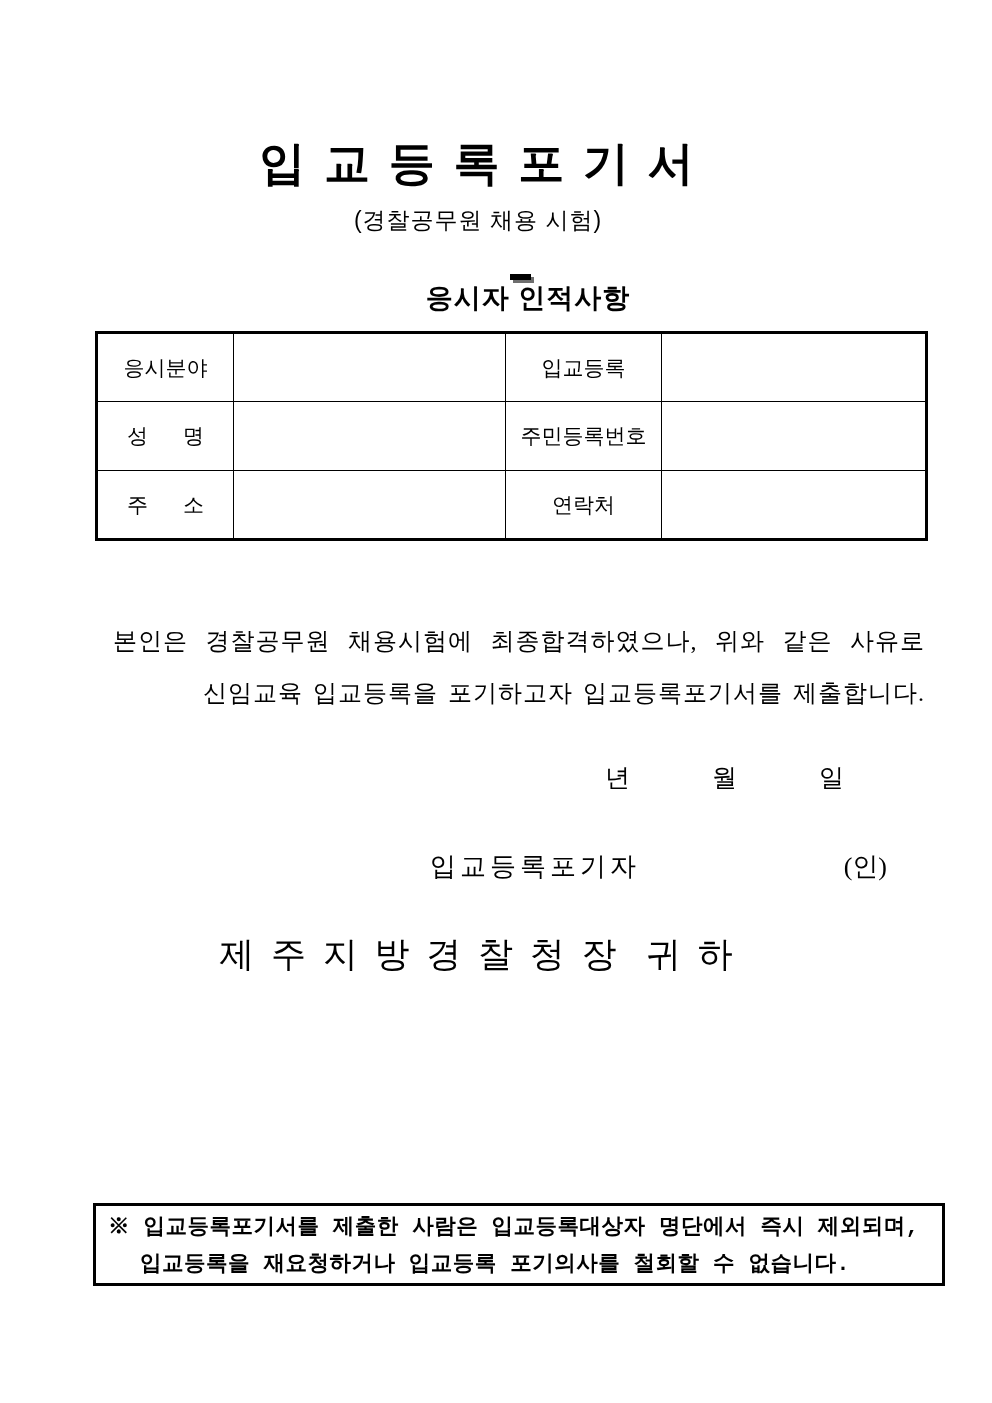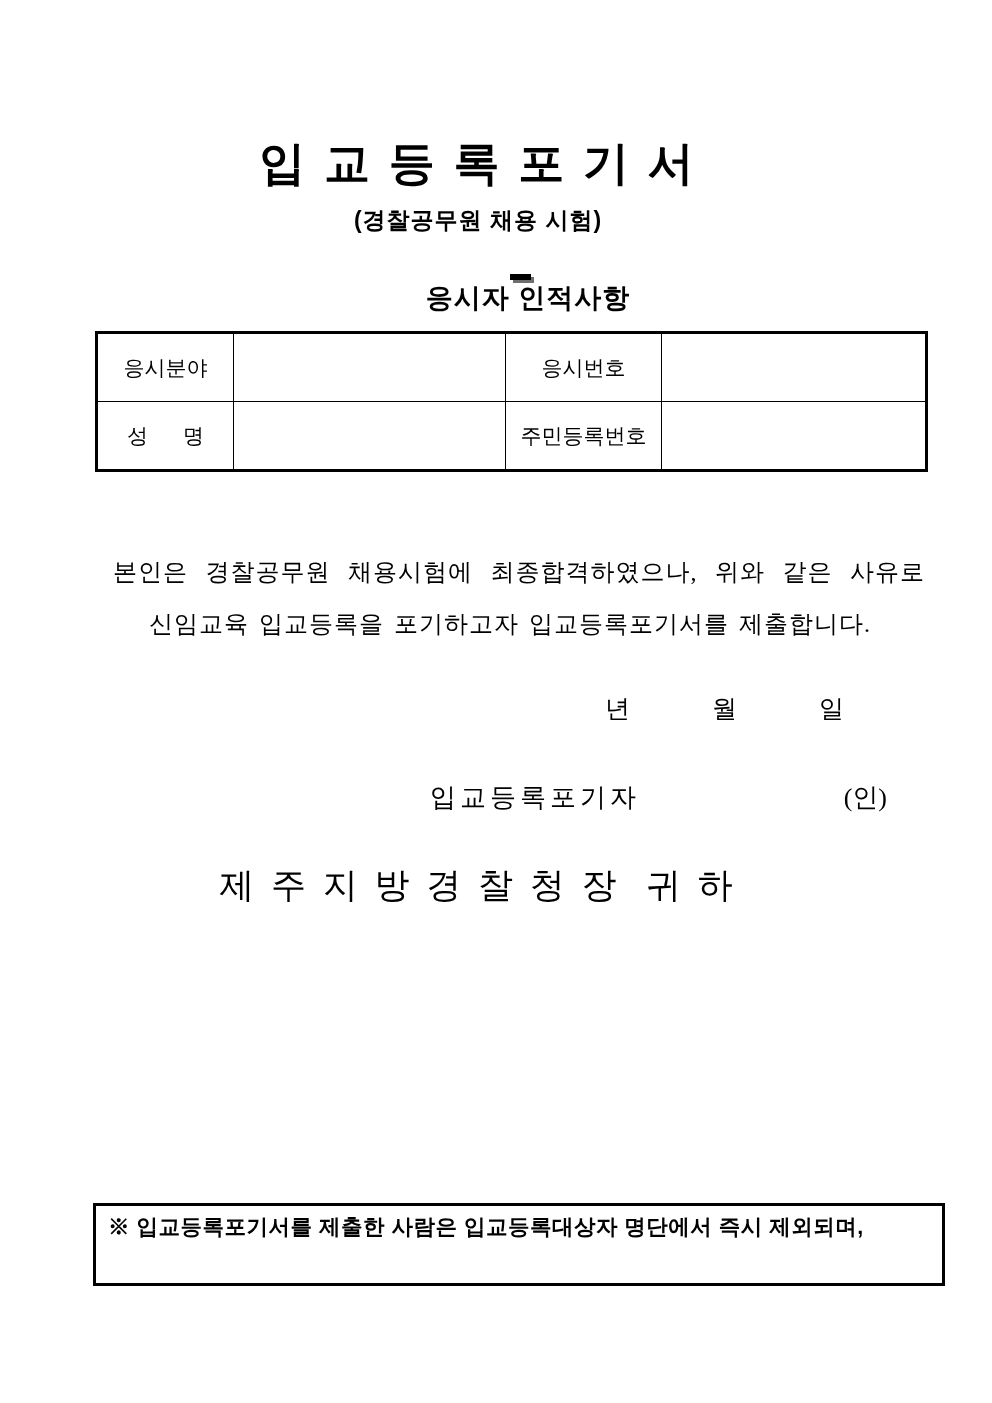--- a/index.html
+++ b/index.html
@@ -26,21 +26,21 @@
     font-weight: 900;
     letter-spacing: 3px;
     line-height: 54px;
     white-space: pre;
     font-family: "Liberation Sans", sans-serif;
   }
   .form-subtitle {
     margin-top: 16px;
     text-align: center;
     font-size: 23px;
-    font-weight: 700;
+    font-weight: 400;
     letter-spacing: 1px;
     line-height: 28px;
     white-space: pre;
   }
 
   
   .section-header {
     margin: 42px 0 0 100px;
     display: flex;
     align-items: center;
@@ -95,21 +95,21 @@
     font-size: 24px;
     line-height: 52px;
     letter-spacing: 1px;
     word-spacing: 3px;
   }
   .declaration .line1 {
     text-indent: 18px;
     text-align: justify;
     text-align-last: justify;
   }
-  .declaration .line2 { text-align: center; }
+  .declaration .line2 { text-align: right; }
 
   
   .date-line {
     margin-top: 44px;
     display: flex;
     justify-content: flex-end;
     gap: 82px;
     padding-right: 112px;
     font-family: "Liberation Serif", serif;
     font-size: 25px;
@@ -144,21 +144,21 @@
 
   
   .notice-box {
     position: absolute;
     left: 93px;
     top: 1203px;
     width: 852px;
     height: 83px;
     border: 3px solid #000;
     padding: 3px 10px 16px 12px;
-    font-family: Liberation Sans, sans-serif;
+    font-family: Liberation Mono, monospace;
     font-size: 21.5px;
     font-weight: 700;
     line-height: 37px;
     letter-spacing: 0.5px;
   }
   .notice-box .nline2 { padding-left: 32px; }
 </style>
 </head>
 <body>
 
@@ -171,29 +171,35 @@
   <div class="section-header">
     <span class="checkbox-glyph"></span>
     <span class="section-heading">응시자 인적사항</span>
   </div>
 
   <table class="applicant-table">
     <tbody>
         <tr class="row-std">
       <td class="lbl col-l1">응시분야</td>
       <td class="col-v1"></td>
-      <td class="lbl col-l2">응시번호</td>
+      <td class="lbl col-l2">입교등록</td>
       <td class="col-v2"></td>
     </tr>
     <tr class="row-std">
       <td class="lbl col-l1">성      명</td>
       <td class="col-v1"></td>
       <td class="lbl col-l2">주민등록번호</td>
       <td class="col-v2"></td>
     </tr>
+    <tr class="row-std">
+      <td class="lbl col-l1">주      소</td>
+      <td class="col-v1"></td>
+      <td class="lbl col-l2">연락처</td>
+      <td class="col-v2"></td>
+    </tr>
   </tbody>
     </table>
 
   <div class="declaration">
     <div class="line1">본인은 경찰공무원 채용시험에 최종합격하였으나, 위와 같은 사유로</div>
     <div class="line2">신임교육 입교등록을 포기하고자 입교등록포기서를 제출합니다.</div>
   </div>
 
   <div class="date-line">
     <span>년</span>
@@ -203,15 +209,16 @@
 
   <div class="signature-line">
     <span class="signer-label">입교등록포기자</span>
     <span class="seal-label">(인)</span>
   </div>
 
   <div class="addressee-line">제 주 지 방 경 찰 청 장  귀 하</div>
 
   <div class="notice-box">
     <div class="nline1">※ 입교등록포기서를 제출한 사람은 입교등록대상자 명단에서 즉시 제외되며,</div>
+    <div class="nline2">입교등록을 재요청하거나 입교등록 포기의사를 철회할 수 없습니다.</div>
   </div>
 
 </div>
 
 </body></html>

